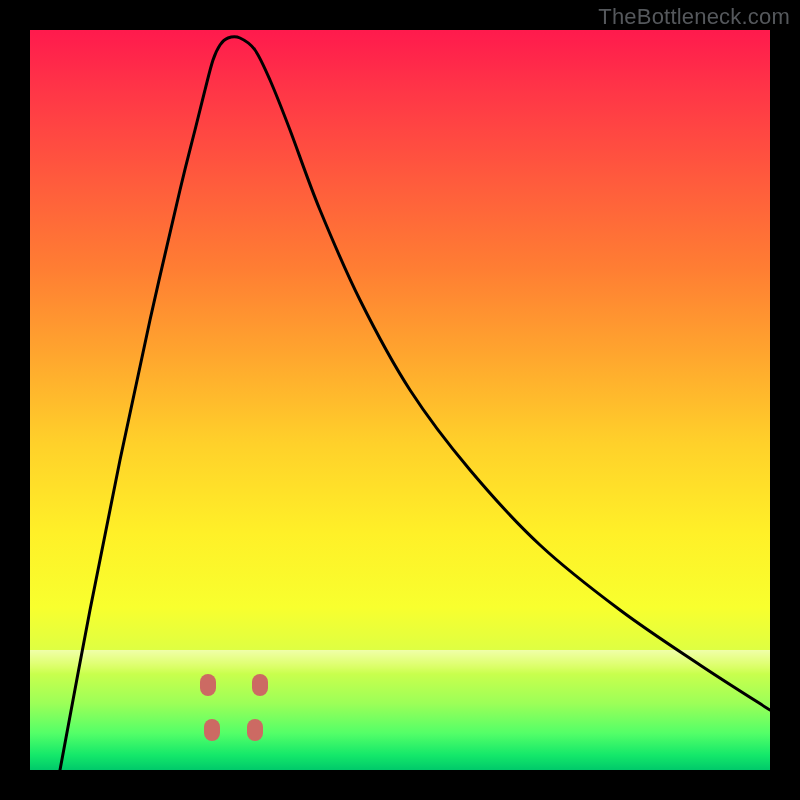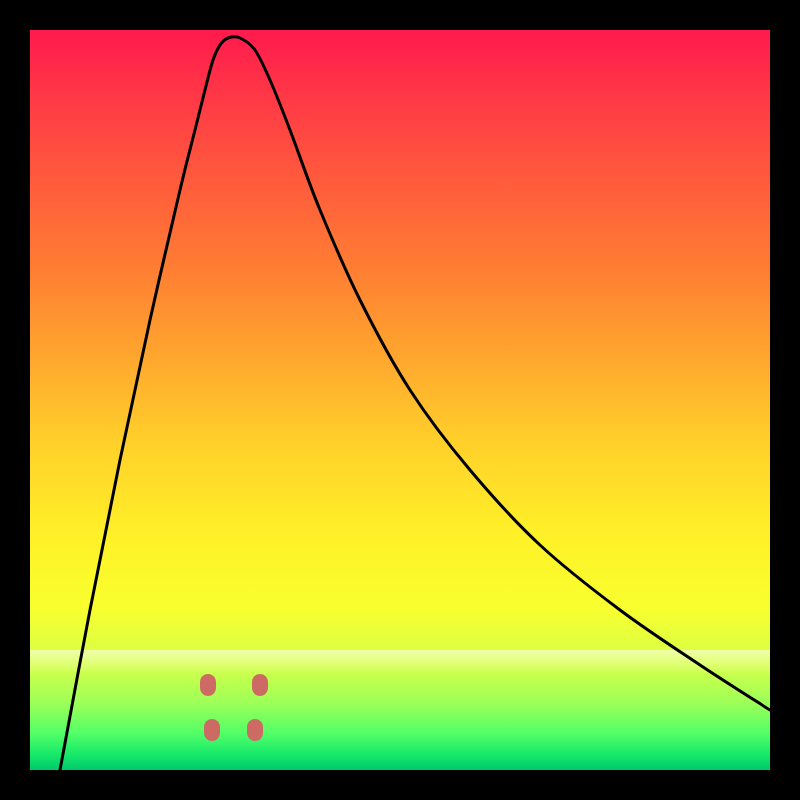--- a/index.html
+++ b/index.html
@@ -61,20 +61,21 @@
     top: 30px;
     width: 740px;
     height: 740px;
     overflow: visible;
   }
 </style>
 </head>
 <body>
 
 <div class="frame">
+  <div class="attribution">TheBottleneck.com</div>
   <div class="plot-area">
     <div class="fade-band"></div>
   </div>
   <svg class="curve-layer" viewBox="0 0 740 740" preserveAspectRatio="none">
     <path id="curve-path" fill="none" stroke="#000000" stroke-width="3" stroke-linecap="round" stroke-linejoin="round" d="M 30 740 C 35.0 713.3, 50.0 631.7, 60 580 C 70.0 528.3, 80.0 478.3, 90 430 C 100.0 381.7, 110.0 335.0, 120 290 C 130.0 245.0, 142.5 191.7, 150 160 C 157.5 128.3, 160.8 116.7, 165 100 C 169.2 83.3, 172.0 71.7, 175 60 C 178.0 48.3, 180.5 37.5, 183 30 C 185.5 22.5, 187.5 18.7, 190 15 C 192.5 11.3, 194.7 9.2, 198 8 C 201.3 6.8, 205.5 6.0, 210 8 C 214.5 10.0, 220.0 13.0, 225 20 C 230.0 27.0, 234.2 36.7, 240 50 C 245.8 63.3, 251.7 78.3, 260 100 C 268.3 121.7, 278.3 151.7, 290 180 C 301.7 208.3, 315.0 240.0, 330 270 C 345.0 300.0, 361.7 331.7, 380 360 C 398.3 388.3, 418.3 414.2, 440 440 C 461.7 465.8, 485.0 491.7, 510 515 C 535.0 538.3, 563.3 560.0, 590 580 C 616.7 600.0, 645.0 618.3, 670 635 C 695.0 651.7, 728.3 672.5, 740 680"></path>
     <g id="marker-group">
         <rect x="170" y="644" width="16" height="22" rx="8" ry="8" fill="#cc6a63"></rect>
         <rect x="174" y="689" width="16" height="22" rx="8" ry="8" fill="#cc6a63"></rect>
         <rect x="222" y="644" width="16" height="22" rx="8" ry="8" fill="#cc6a63"></rect>
         <rect x="217" y="689" width="16" height="22" rx="8" ry="8" fill="#cc6a63"></rect>

